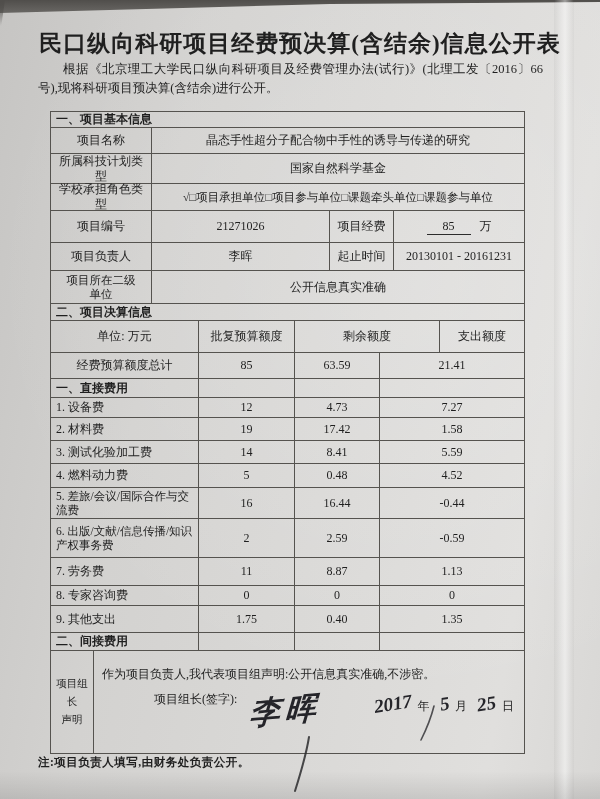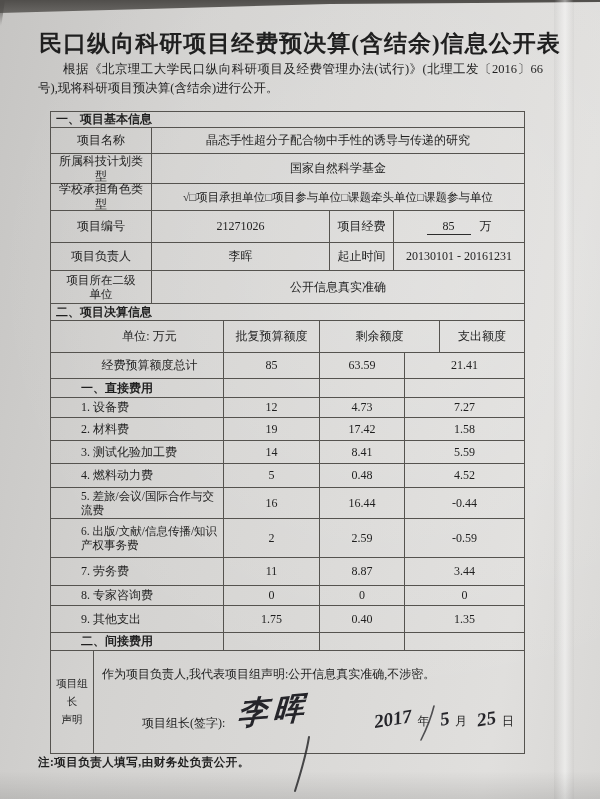--- a/index.html
+++ b/index.html
@@ -62,31 +62,31 @@
     display:flex;align-items:center;justify-content:center;
     text-align:center;line-height:1.25;padding:1px 3px;
   }
   .cell:first-child{border-left:none;}
   .grow{flex:1;}
   .left{justify-content:flex-start;text-align:left;padding-left:5px;}
   .sec{font-family:"Liberation Sans","DejaVu Sans",sans-serif;font-weight:bold;font-size:12px;}
   .s1l{width:100px;}
   .s1v{width:178px;}
   .s1l2{width:64px;}
-  .c1{width:147px;margin-left:25px;}
+  .c1{width:147px;}
   .c2{width:96px;}
   .c3{width:85px;}
   .small{font-size:11.5px;}
   .wrapnarrow{padding:0 13px;}
   .u{border-bottom:1px solid #2c2c2c;padding:0 16px;margin-right:9px;}
   
   .decl-label{width:42px;font-size:10.5px;line-height:1.7;flex-direction:column;}
   .decl-cell{position:relative;display:block;padding:0;}
   .decl-text{position:absolute;top:16px;left:8px;right:6px;font-size:12px;text-align:left;}
-  .sign-line{position:absolute;bottom:22px;left:4px;right:4px;display:flex;align-items:flex-end;}
+  .sign-line{position:absolute;bottom:22px;left:16px;right:4px;display:flex;align-items:flex-start;}
   .sign-label{margin-left:44px;font-size:12px;}
   .signature{
     font-size:31px;font-style:italic;font-weight:bold;color:var(--hand);
     transform:rotate(-5deg) skewX(-8deg);margin-left:12px;letter-spacing:5px;white-space:nowrap;
   }
   .dategrp{margin-left:auto;display:flex;align-items:flex-end;gap:4px;white-space:nowrap;}
   .hand{font-style:italic;font-weight:bold;color:var(--hand);font-size:19px;transform:rotate(-9deg);}
   .dsuffix{font-size:12px;margin:0 6px 2px 2px;}
   .note{
     position:absolute;top:755px;left:38px;
@@ -215,21 +215,21 @@
         <div class="cell c1 left small">6. 出版/文献/信息传播/知识产权事务费</div>
         <div class="cell c2">2</div>
         <div class="cell c3">2.59</div>
         <div class="cell grow">-0.59</div>
       </div>
 
       <div class="t-row" style="height:28px">
         <div class="cell c1 left">7. 劳务费</div>
         <div class="cell c2">11</div>
         <div class="cell c3">8.87</div>
-        <div class="cell grow">3.44</div>
+        <div class="cell grow">1.13</div>
       </div>
 
       <div class="t-row" style="height:20px">
         <div class="cell c1 left">8. 专家咨询费</div>
         <div class="cell c2">0</div>
         <div class="cell c3">0</div>
         <div class="cell grow">0</div>
       </div>
 
       <div class="t-row" style="height:27px">

